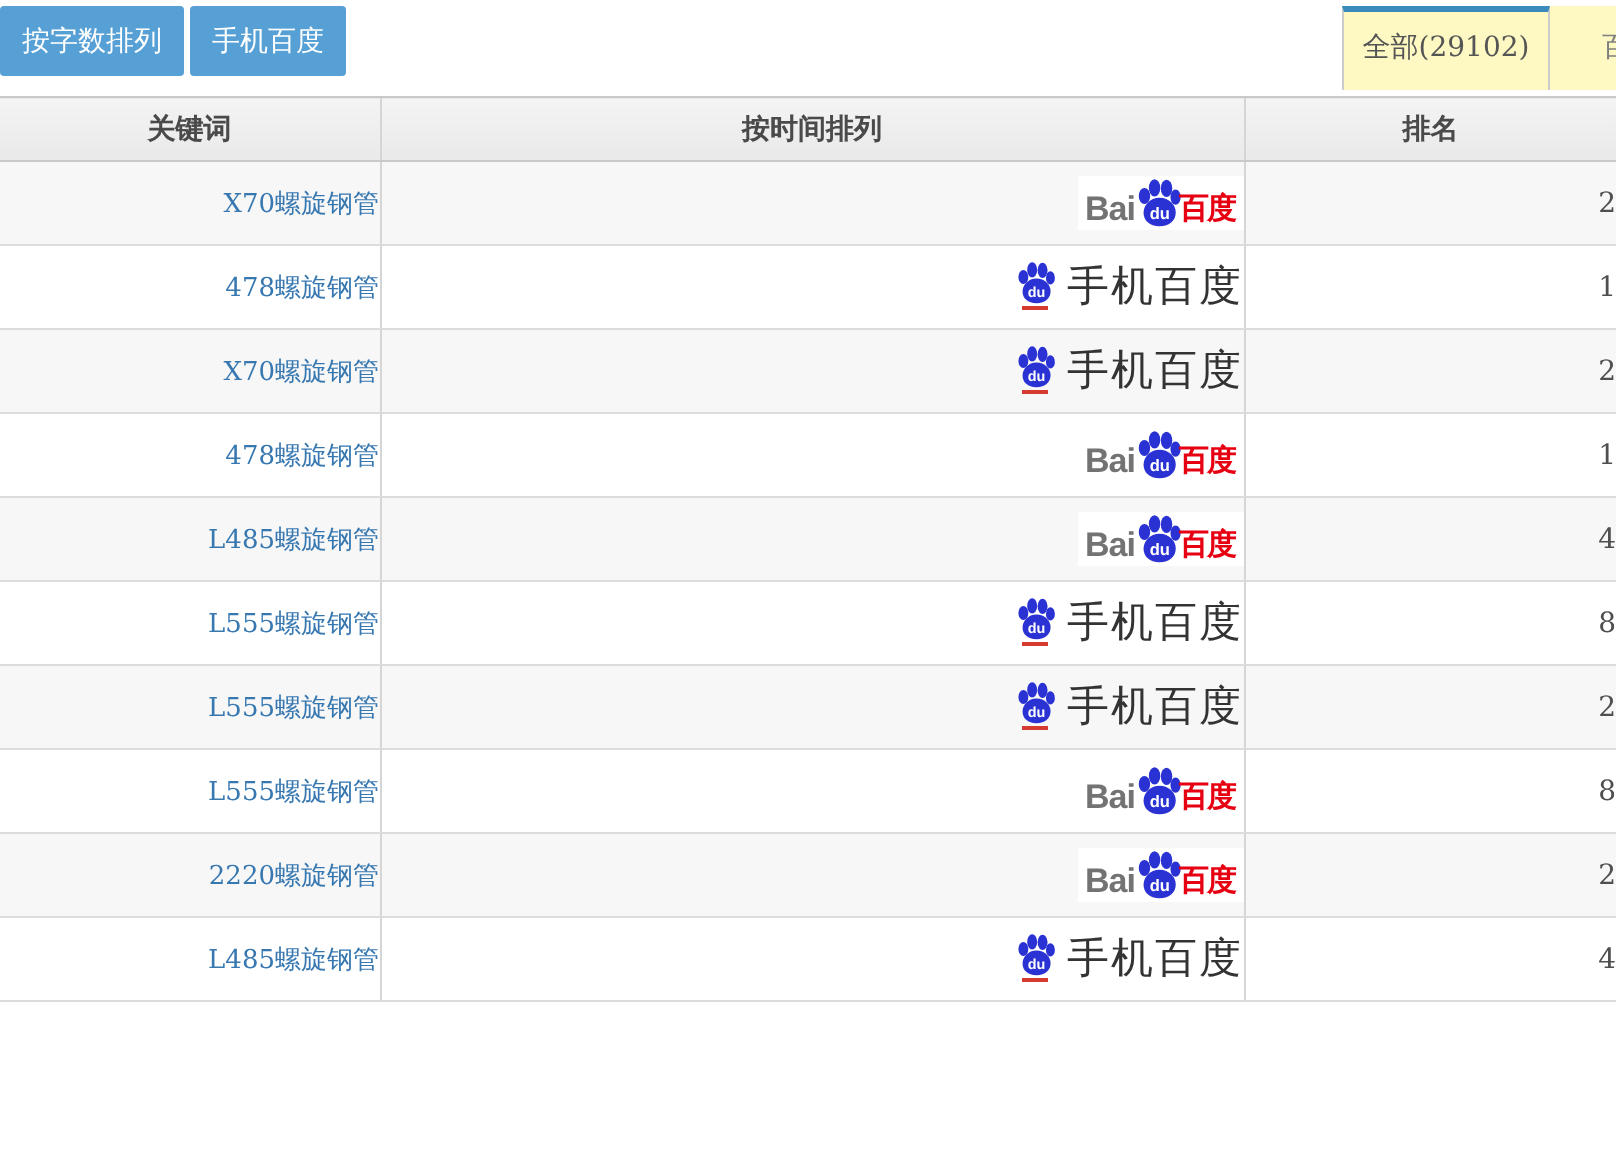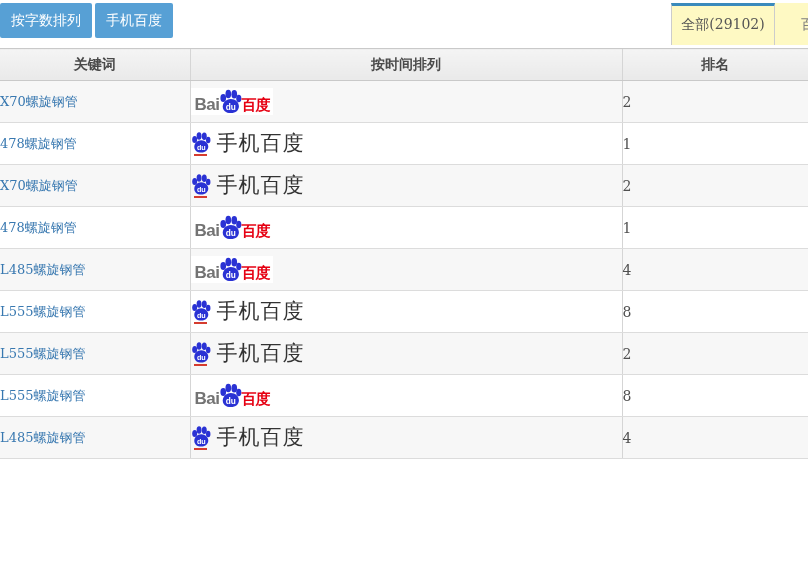--- a/index.html
+++ b/index.html
@@ -37,21 +37,21 @@
   col.c-eng { width:432px; }
   col.c-rk  { width:186px; }
   thead th {
     height:32px; background:linear-gradient(#f4f4f4,#e9e9e9);
     border-top:1px solid #c9c9c9; border-bottom:1px solid #c9c9c9;
     font-family:"Liberation Sans", sans-serif;
     font-size:14px; font-weight:bold; color:#4a4a4a; text-align:center;
   }
   thead th + th, tbody td + td { border-left:1px solid #d5d5d5; }
   tbody td {
-    height:42px; text-align:left; vertical-align:middle;
+    height:42px; text-align:right; vertical-align:middle;
     border-bottom:1px solid #dcdcdc; font-size:13px; color:#4a4a4a;
   }
   tbody tr:nth-child(odd) { background:#f7f7f7; }
   tbody tr:nth-child(even) { background:#fff; }
   a.kw { color:#3878b0; text-decoration:none; cursor:pointer; }
   td.rank { font-size:14px; color:#4f4f4f; }
   
   .baidu-logo {
     display:inline-flex; align-items:flex-end; background:#fff;
     padding:1px 4px; line-height:1;
@@ -226,20 +226,36 @@
               <ellipse cx="16.6" cy="5.1" rx="3.1" ry="4.7" fill="#2a32d4"></ellipse>
               <ellipse cx="21.5" cy="9.8" rx="2.8" ry="4.1" fill="#2a32d4"></ellipse>
               <path d="M12.8 10.2 C7.6 10.2 4.1 14.3 4.1 18.3 C4.1 22.5 7.3 25.6 12.8 25.6 C18.3 25.6 21.6 22.3 21.6 18.1 C21.6 14.1 18 10.2 12.8 10.2 Z" fill="#2a32d4"></path>
               <text x="12.9" y="21.8" text-anchor="middle" font-size="9" font-weight="bold" fill="#ffffff" font-family="Liberation Sans, sans-serif">du</text>
             </svg>
             <span class="bd-cn">百度</span>
           </span></td>
         <td class="rank">8</td>
       </tr>
       <tr>
+        <td><a class="kw">2220螺旋钢管</a></td>
+        <td><span class="baidu-logo">
+            <span class="bai">Bai</span>
+            <svg width="23" height="25" viewBox="0 0 25 26">
+              <ellipse cx="4.6" cy="9.2" rx="3.1" ry="4.4" fill="#2a32d4"></ellipse>
+              <ellipse cx="10.1" cy="4.8" rx="3.1" ry="4.7" fill="#2a32d4"></ellipse>
+              <ellipse cx="16.6" cy="5.1" rx="3.1" ry="4.7" fill="#2a32d4"></ellipse>
+              <ellipse cx="21.5" cy="9.8" rx="2.8" ry="4.1" fill="#2a32d4"></ellipse>
+              <path d="M12.8 10.2 C7.6 10.2 4.1 14.3 4.1 18.3 C4.1 22.5 7.3 25.6 12.8 25.6 C18.3 25.6 21.6 22.3 21.6 18.1 C21.6 14.1 18 10.2 12.8 10.2 Z" fill="#2a32d4"></path>
+              <text x="12.9" y="21.8" text-anchor="middle" font-size="9" font-weight="bold" fill="#ffffff" font-family="Liberation Sans, sans-serif">du</text>
+            </svg>
+            <span class="bd-cn">百度</span>
+          </span></td>
+        <td class="rank">2</td>
+      </tr>
+      <tr>
         <td><a class="kw">L485螺旋钢管</a></td>
         <td><span class="mobile-engine">
             <span class="paw-wrap">
               <svg width="20" height="21" viewBox="0 0 25 26">
                 <ellipse cx="4.6" cy="9.2" rx="3.1" ry="4.4" fill="#2a32d4"></ellipse>
                 <ellipse cx="10.1" cy="4.8" rx="3.1" ry="4.7" fill="#2a32d4"></ellipse>
                 <ellipse cx="16.6" cy="5.1" rx="3.1" ry="4.7" fill="#2a32d4"></ellipse>
                 <ellipse cx="21.5" cy="9.8" rx="2.8" ry="4.1" fill="#2a32d4"></ellipse>
                 <path d="M12.8 10.2 C7.6 10.2 4.1 14.3 4.1 18.3 C4.1 22.5 7.3 25.6 12.8 25.6 C18.3 25.6 21.6 22.3 21.6 18.1 C21.6 14.1 18 10.2 12.8 10.2 Z" fill="#2a32d4"></path>
                 <text x="12.9" y="21.8" text-anchor="middle" font-size="9" font-weight="bold" fill="#ffffff" font-family="Liberation Sans, sans-serif">du</text>

